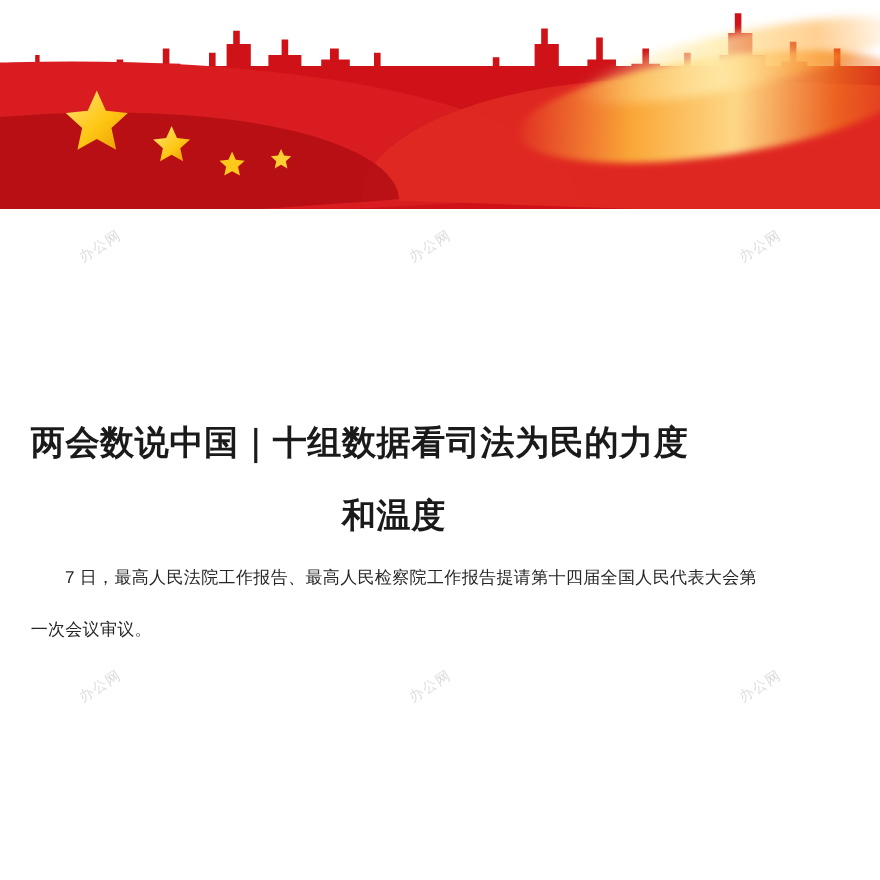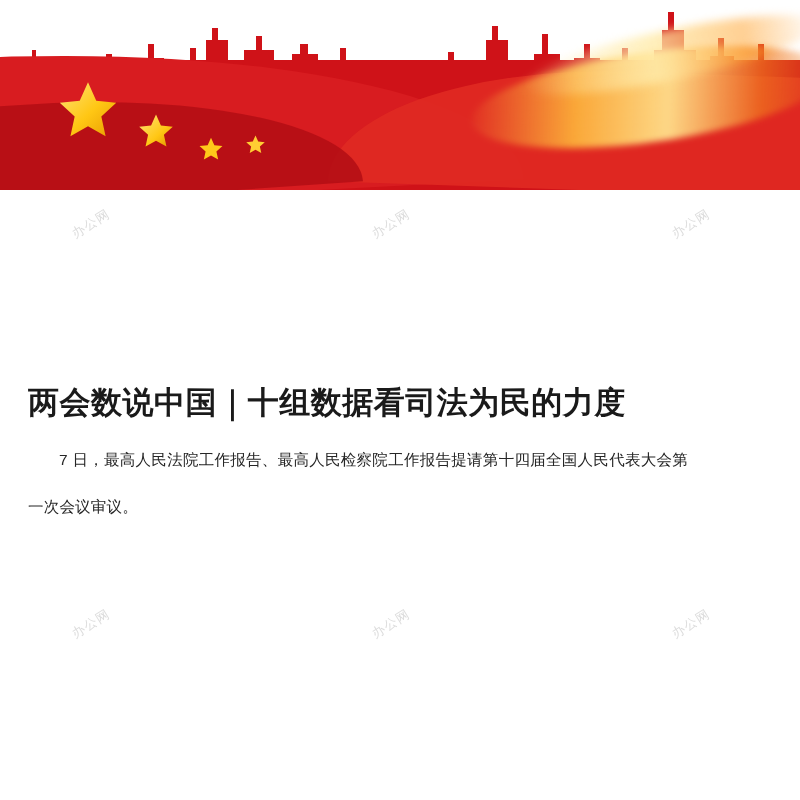--- a/index.html
+++ b/index.html
@@ -209,15 +209,16 @@
 <span class="wm" style="left:70px;  top:215px;">办公网</span>
 <span class="wm" style="left:370px; top:215px;">办公网</span>
 <span class="wm" style="left:670px; top:215px;">办公网</span>
 <span class="wm" style="left:70px;  top:615px;">办公网</span>
 <span class="wm" style="left:370px; top:615px;">办公网</span>
 <span class="wm" style="left:670px; top:615px;">办公网</span>
 
 <div id="article" style="margin-top:180px;">
   <h1>
     <span class="line1">两会数说中国｜十组数据看司法为民的力度</span>
+    <span class="line2">和温度</span>
   </h1>
   <p class="para">7 日，最高人民法院工作报告、最高人民检察院工作报告提请第十四届全国人民代表大会第一次会议审议。</p>
 </div>
 
 </body></html>

